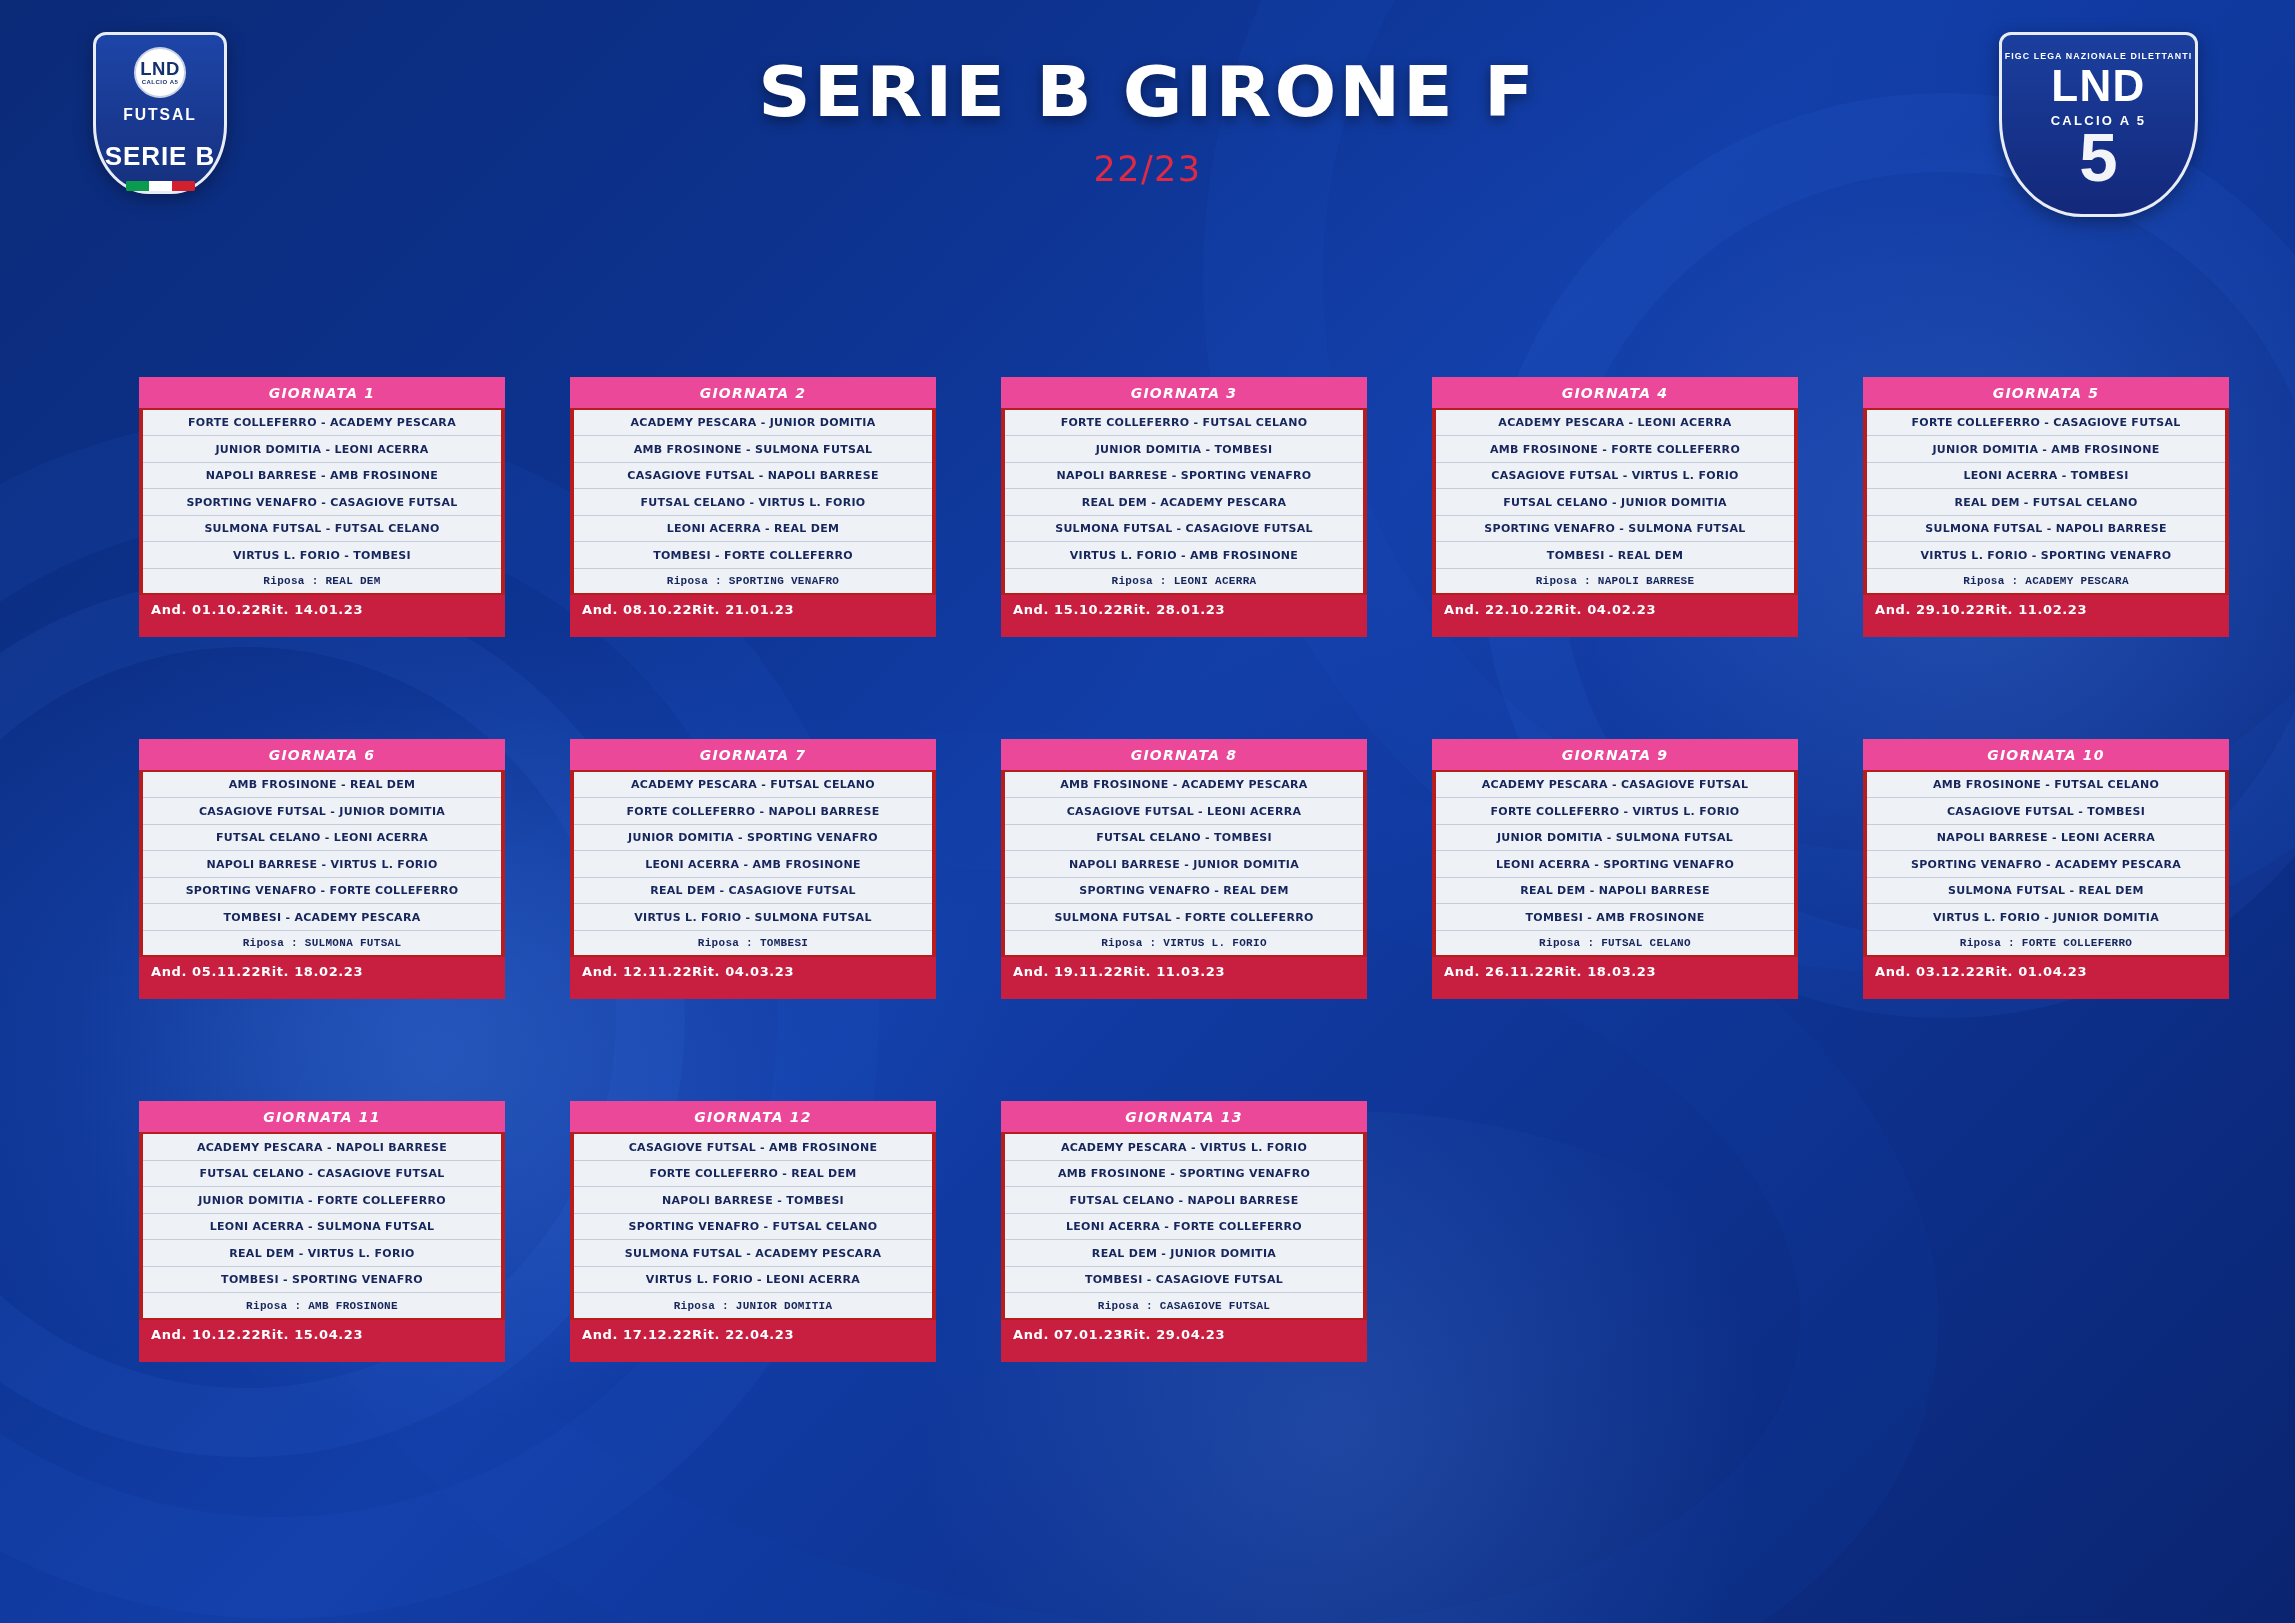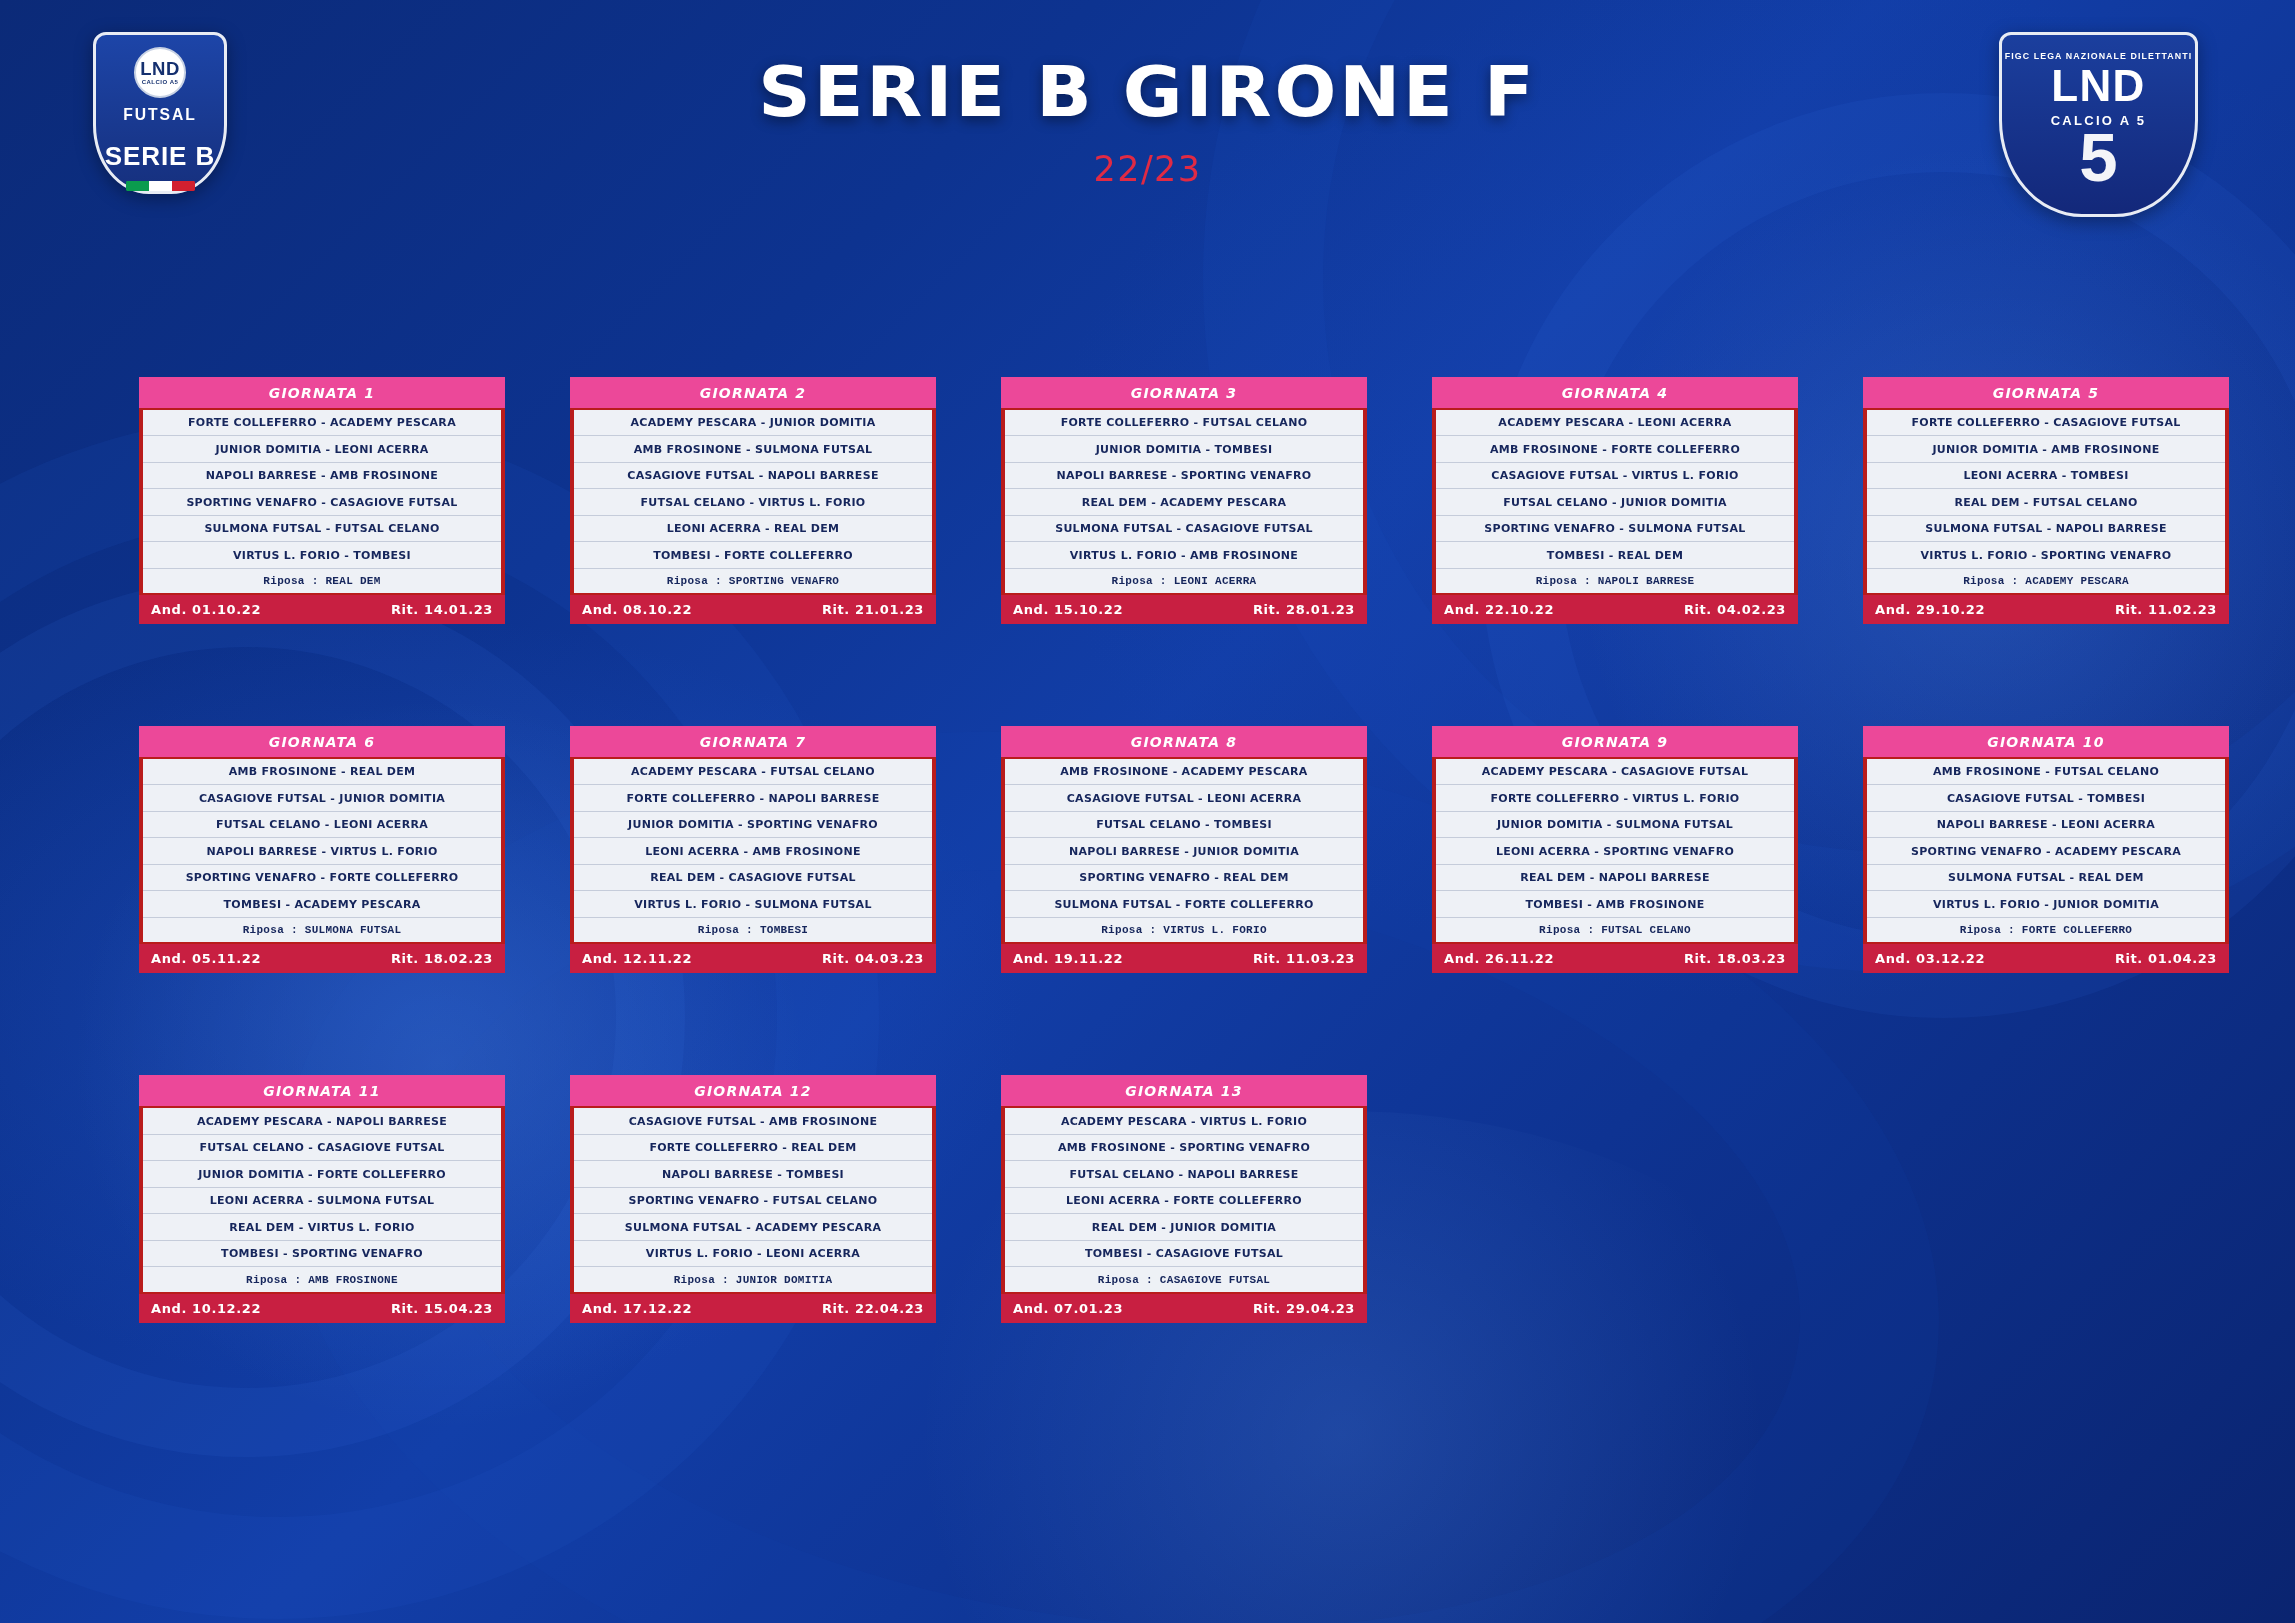--- a/index.html
+++ b/index.html
@@ -132,22 +132,21 @@
     border-bottom: 0.9px solid #c5ccda;
     font-family: "DejaVu Sans", sans-serif;
     white-space: nowrap;
   }
   .match:last-child { border-bottom: none; }
   .match.riposa { font-weight: 700; font-family: Liberation Mono, monospace; }
   .card-foot {
     background: #c81f41;
     color: #fff;
     display: flex;
-    justify-content: space-between;
-    padding: 7px 12px 7px;
+    padding: 7px 12px 20px;
     font-size: 13px;
     font-weight: 800;
     letter-spacing: 0.6px;
     font-family: "DejaVu Sans", sans-serif;
   }
   .band-row { margin-bottom: 102px; }
 </style>
 </head>
 <body>
 

